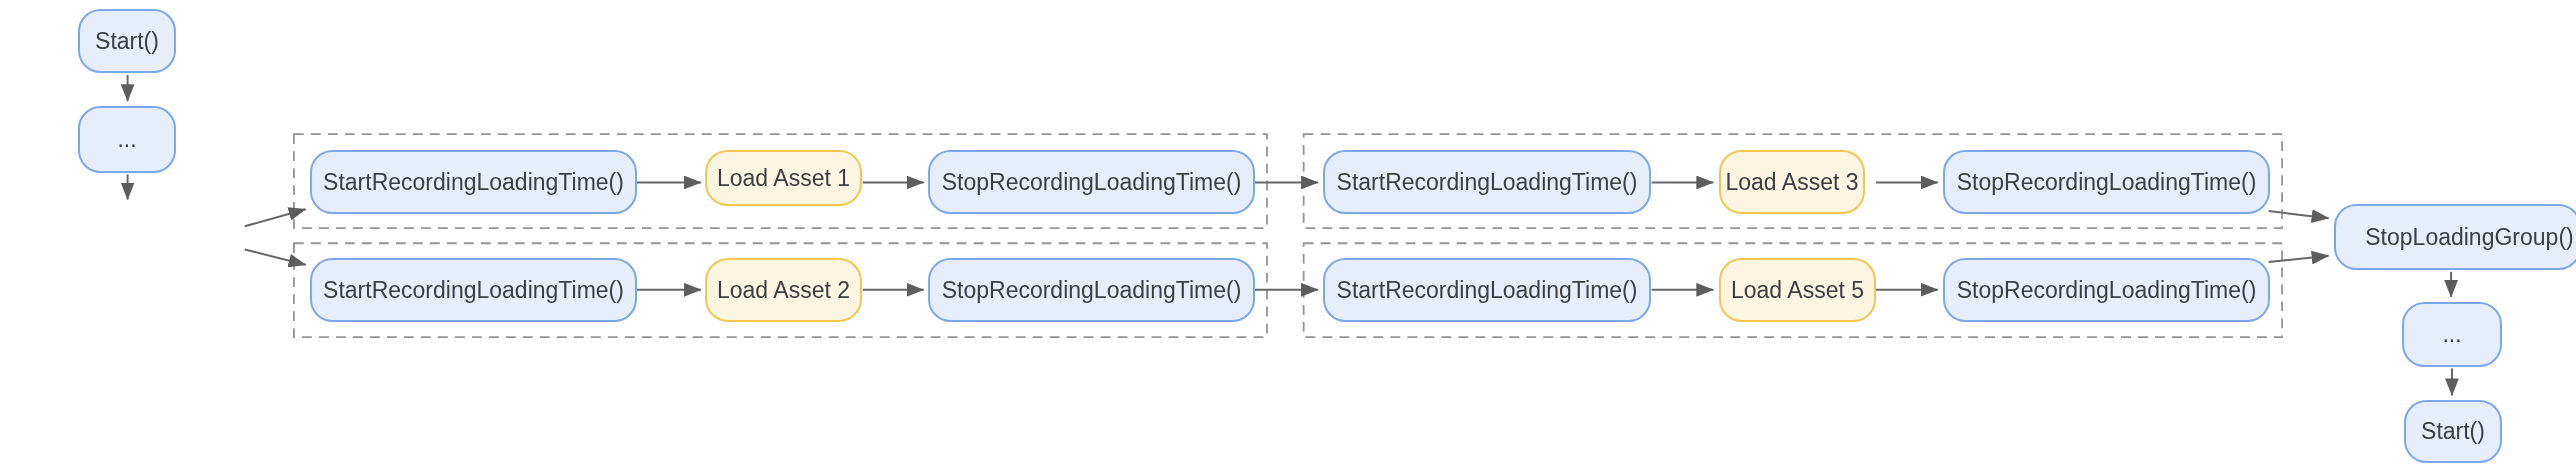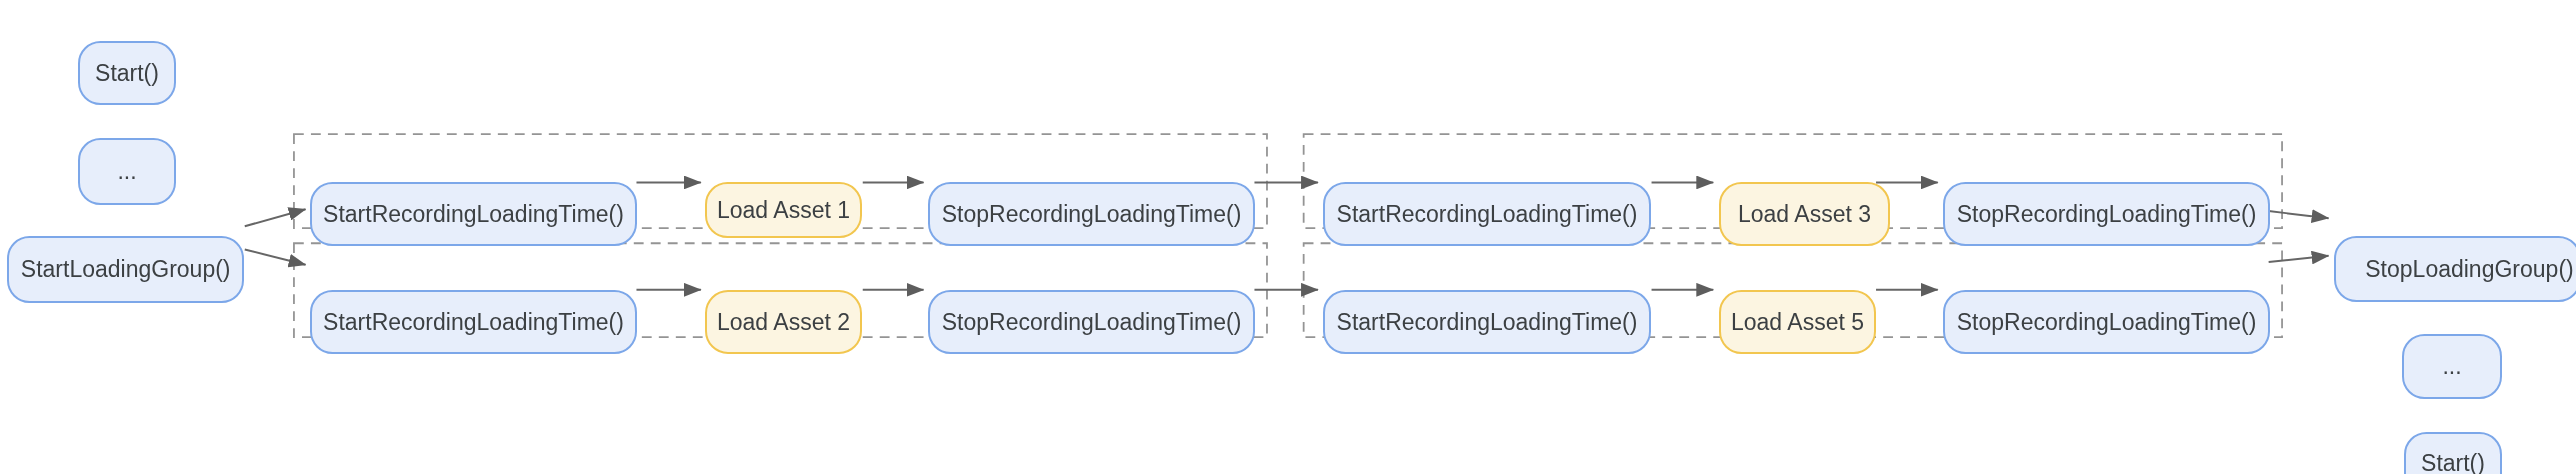--- a/index.html
+++ b/index.html
@@ -11,21 +11,21 @@
   .canvas{
     position:relative; width:2576px; height:474px; background:var(--background);
     font-family:"Liberation Sans", sans-serif; color:var(--text); overflow:hidden;
   }
   .arrow-layer{position:absolute; left:0; top:0; width:2576px; height:474px;}
   .arrow-layer line{stroke:var(--arrow); stroke-width:2.2px;}
   .arrow-layer rect.group-box{fill:none; stroke:var(--group-border); stroke-width:2px; stroke-dasharray:11 8;}
   .node{
     position:absolute; display:flex; align-items:center; justify-content:center;
     box-sizing:border-box; border-radius:22.4px; font-size:23px; white-space:nowrap;
-    background:var(--node-blue-fill); border:2.7px solid var(--node-blue-border);margin-top:32px;
+    background:var(--node-blue-fill); border:2.7px solid var(--node-blue-border);
   }
   .node.yellow{background:var(--node-yellow-fill); border-color:var(--node-yellow-border);}
 </style>
 </head>
 <body>
 
 <div class="canvas">
 
   <svg class="arrow-layer" viewBox="0 0 2879 530">
     <defs>
@@ -59,32 +59,31 @@
 
     <line x1="2536" y1="236" x2="2603" y2="244" marker-end="url(#ah)"></line>
     <line x1="2536" y1="293" x2="2603" y2="286" marker-end="url(#ah)"></line>
 
     <line x1="2740" y1="304" x2="2740" y2="332" marker-end="url(#ah)"></line>
     <line x1="2741" y1="412" x2="2741" y2="442" marker-end="url(#ah)"></line>
   </svg>
 
   <div class="node" style="left:78px;  top:9px;  width:98px; height:64px;">Start()</div>
   <div class="node" style="left:78px;  top:106px; width:98px; height:67px;">...</div>
-  <div class="node" style="left:7.2px;   top:204px; width:237px; height:67px;">StartLoadingGroup()</div>
 
   <div class="node" style="left:310px;  top:150px; width:327px; height:64px;">StartRecordingLoadingTime()</div>
   <div class="node yellow" style="left:705px;  top:150px; width:157px; height:56px;">Load Asset 1</div>
   <div class="node" style="left:928px; top:150px; width:327px; height:64px;">StopRecordingLoadingTime()</div>
 
   <div class="node" style="left:310px;  top:258px; width:327px; height:64px;">StartRecordingLoadingTime()</div>
   <div class="node yellow" style="left:705px;  top:258px; width:157px; height:64px;border-radius:23px;">Load Asset 2</div>
   <div class="node" style="left:928px; top:258px; width:327px; height:64px;">StopRecordingLoadingTime()</div>
 
   <div class="node" style="left:1323px; top:150px; width:328px; height:64px;">StartRecordingLoadingTime()</div>
-  <div class="node yellow" style="left:1719px; top:150px; width:171px; height:64px;">Load Asset 3</div>
+  <div class="node yellow" style="left:1719px; top:150px; width:146px; height:64px;">Load Asset 3</div>
   <div class="node" style="left:1943px; top:150px; width:327px; height:64px;">StopRecordingLoadingTime()</div>
 
   <div class="node" style="left:1323px; top:258px; width:328px; height:64px;">StartRecordingLoadingTime()</div>
   <div class="node yellow" style="left:1719px; top:258px; width:157px; height:64px;">Load Asset 5</div>
   <div class="node" style="left:1943px; top:258px; width:327px; height:64px;">StopRecordingLoadingTime()</div>
 
   <div class="node" style="left:2334px; top:204px; width:247px; height:66px;padding-left:24px;">StopLoadingGroup()</div>
   <div class="node" style="left:2402px; top:302px; width:100px; height:65px;">...</div>
   <div class="node" style="left:2404px; top:400px; width:98px; height:63px;">Start()</div>
 

